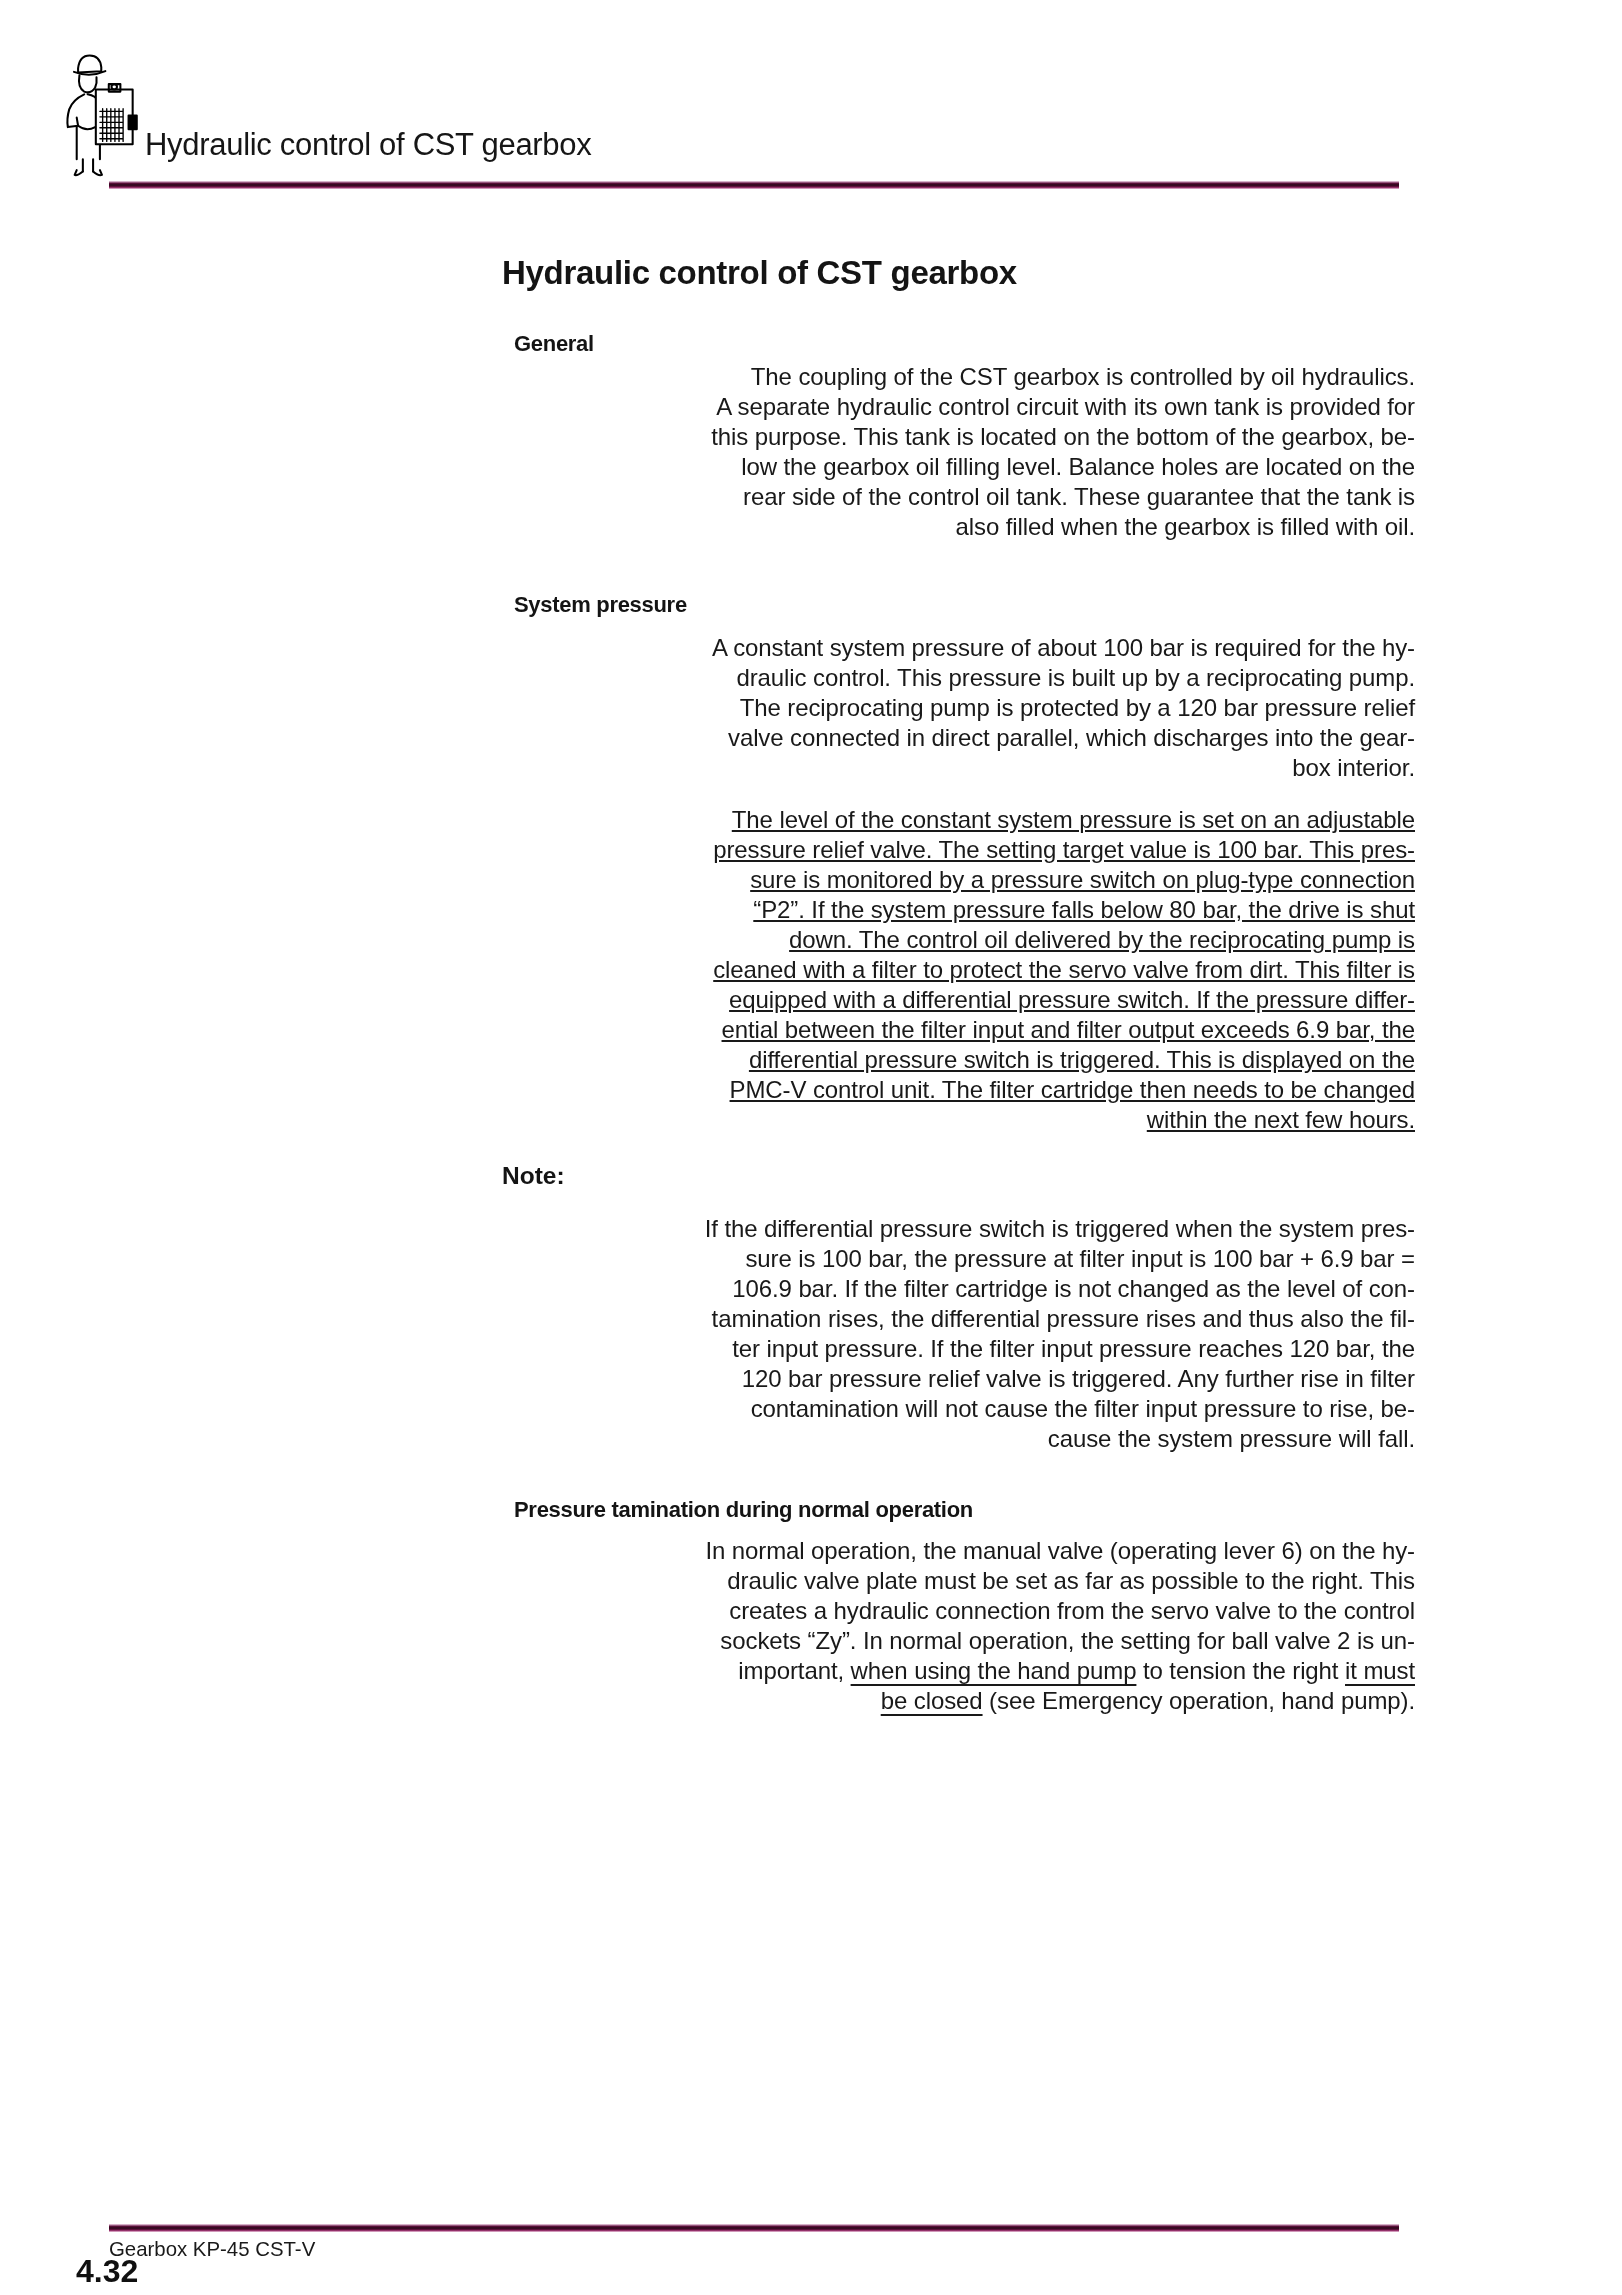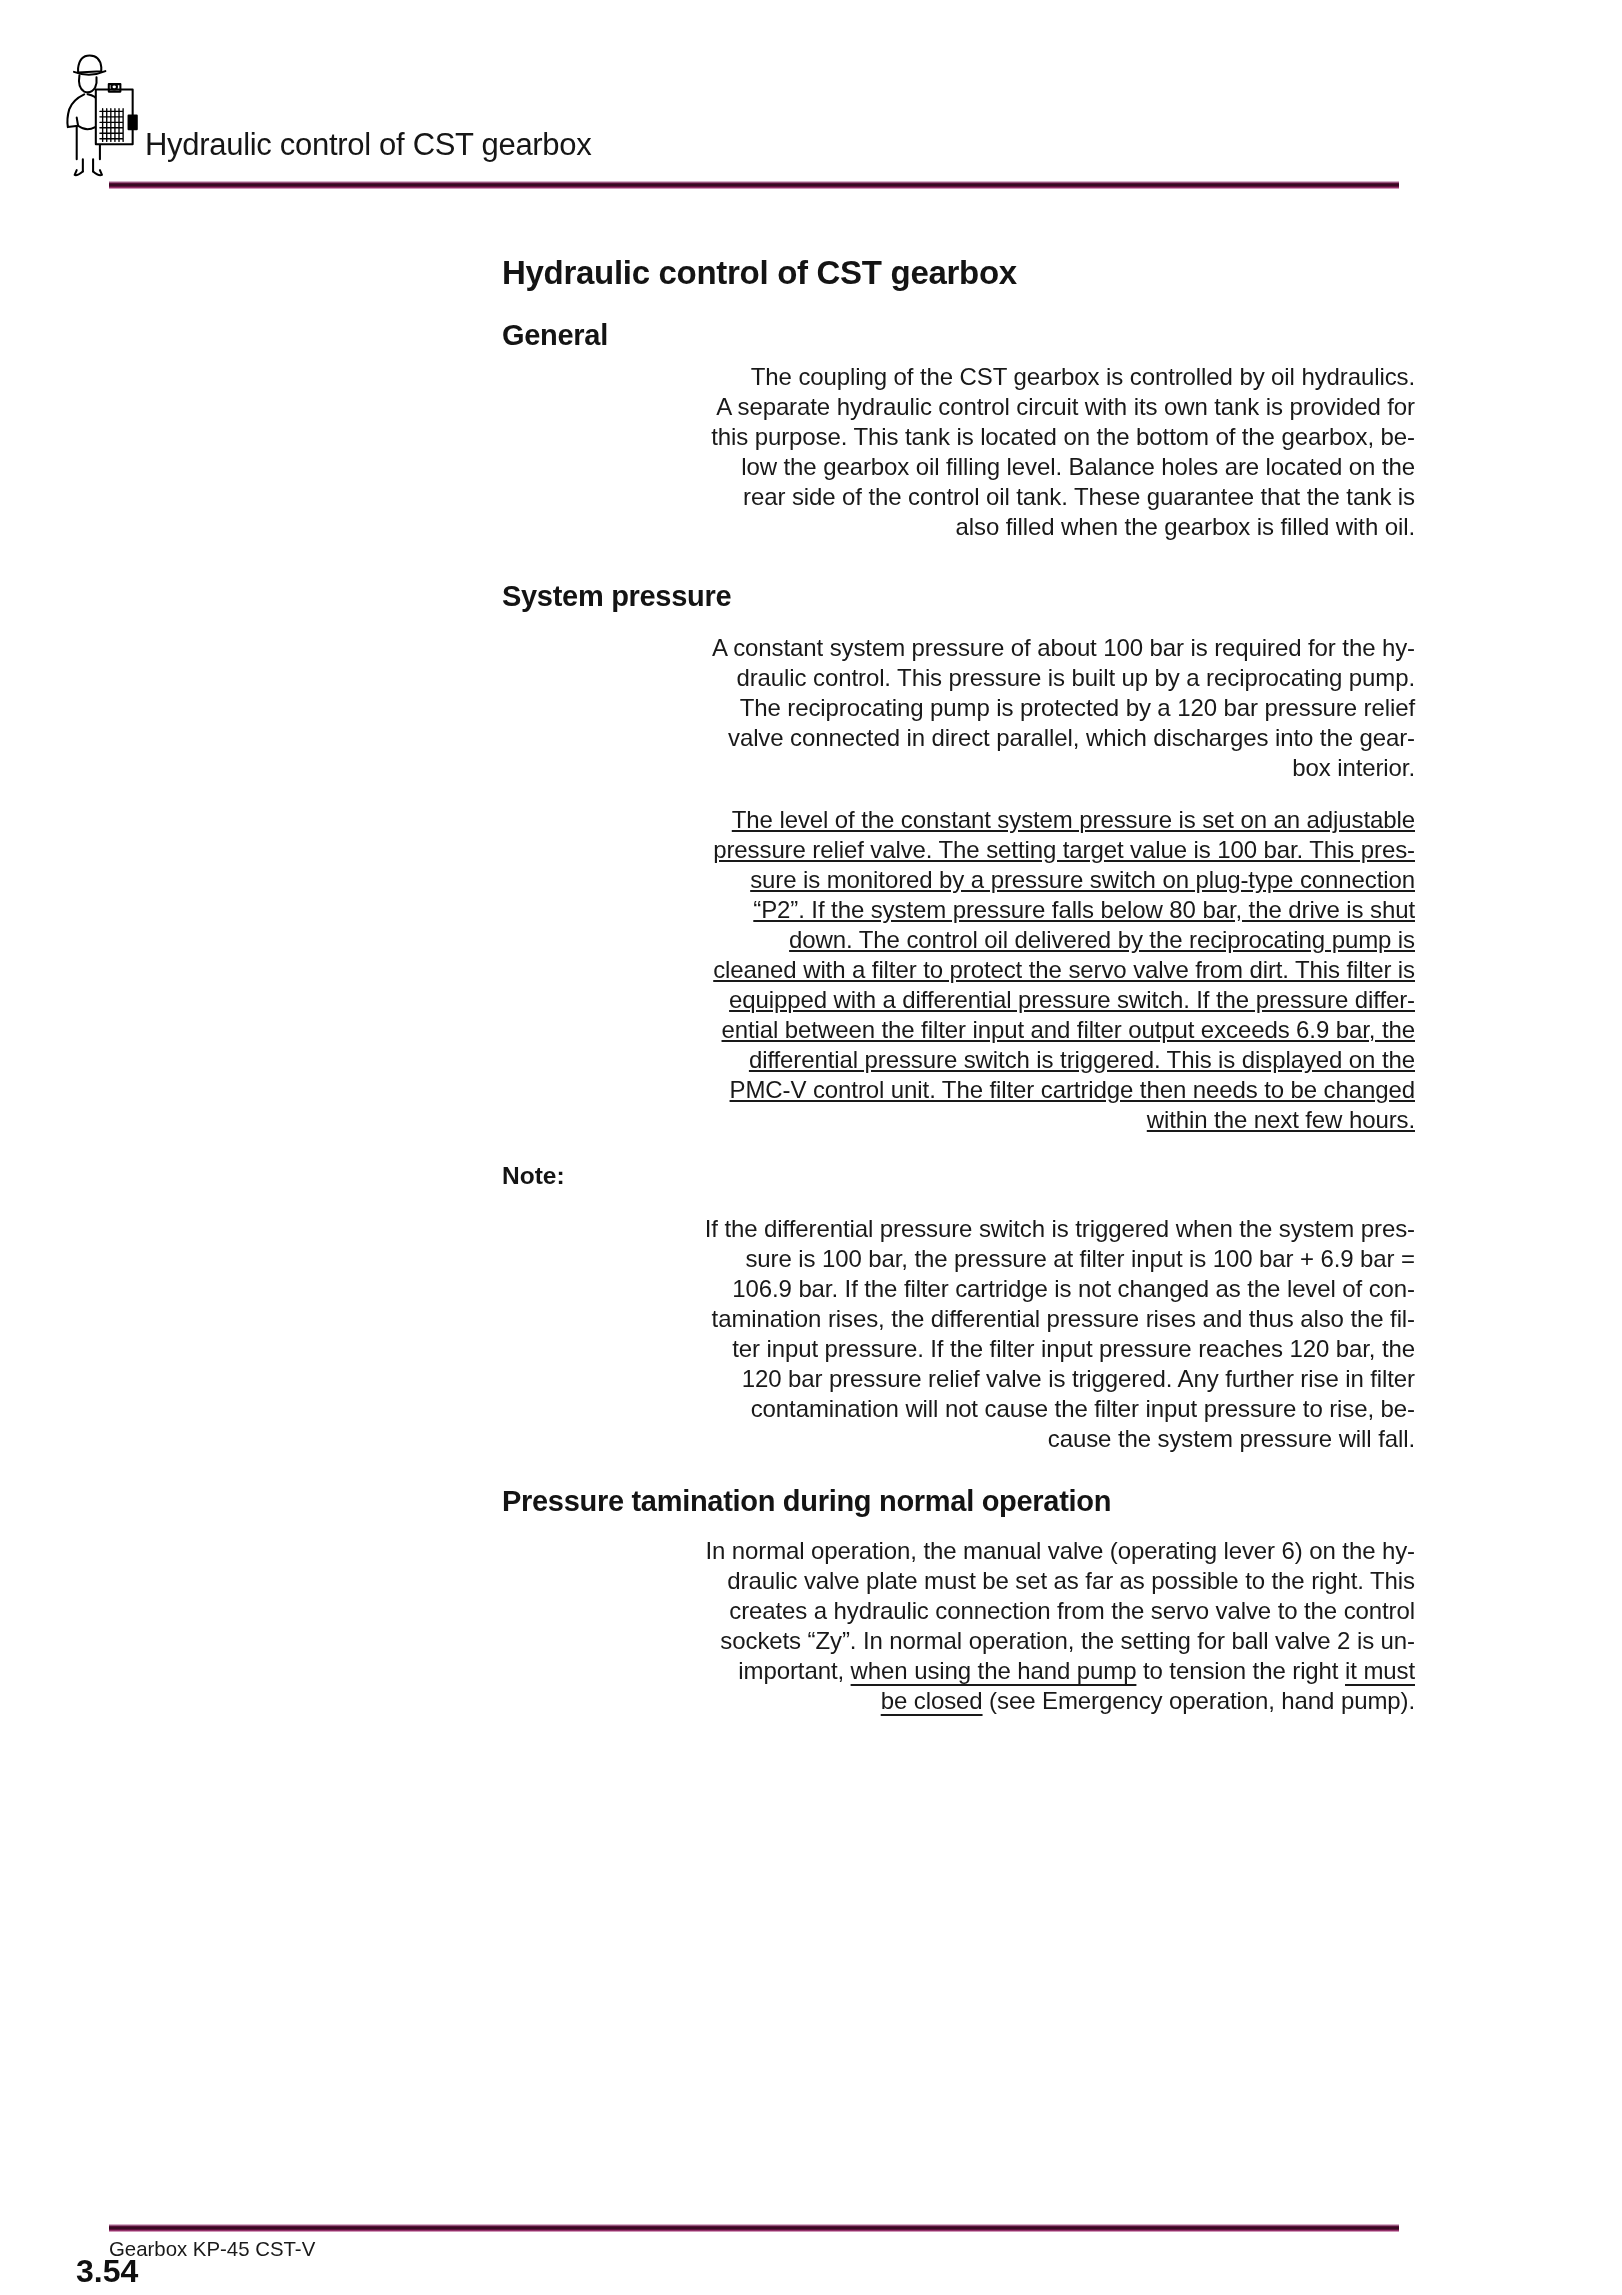--- a/index.html
+++ b/index.html
@@ -22,22 +22,22 @@
   .worker-icon{position:absolute;left:52px;top:50px;width:89px;height:131px;}
   .header-title{
     position:absolute;left:145px;top:127px;
     font-size:31px;font-weight:400;letter-spacing:-0.3px;color:#161616;
   }
   .doc-title{
     position:absolute;left:502px;top:254px;margin:0;
     font-size:33px;font-weight:700;letter-spacing:-0.3px;
   }
   .sec-heading{
-    position:absolute;left:502px;margin:0;
-    font-size:29px;font-weight:700;letter-spacing:-0.3px;
+    position:absolute;left:502px;margin:12px;
+    font-size:22px;font-weight:700;letter-spacing:-0.3px;
   }
   .h-general{top:319px;}
   .h-system{top:580px;}
   .h-regulation{top:1485px;}
   .note-heading{
     position:absolute;left:502px;top:1162px;margin:0;
     font-size:24.5px;font-weight:700;
   }
   .body-text{
     position:absolute;left:502px;margin:0;width:913px;
@@ -151,16 +151,16 @@
 sockets “Zy”. In normal operation, the setting for ball valve 2 is un-
 important, </span><span class="u">when using the hand pump</span><span> to tension the right </span><span class="u">it must
 be closed</span><span> (see Emergency operation, hand pump).</span></p>
 
   <div class="imprint-wrap">
     <span>Bucyrus Europe GmbH, Lünen 2010</span><sup>©</sup>
   </div>
 
   <div class="rule footer-rule"></div>
   <div class="footer-doc">Gearbox KP-45 CST-V</div>
-  <div class="page-number">3.54</div>
+  <div class="page-number">4.32</div>
 
 </div>
 
 
 </body></html>

